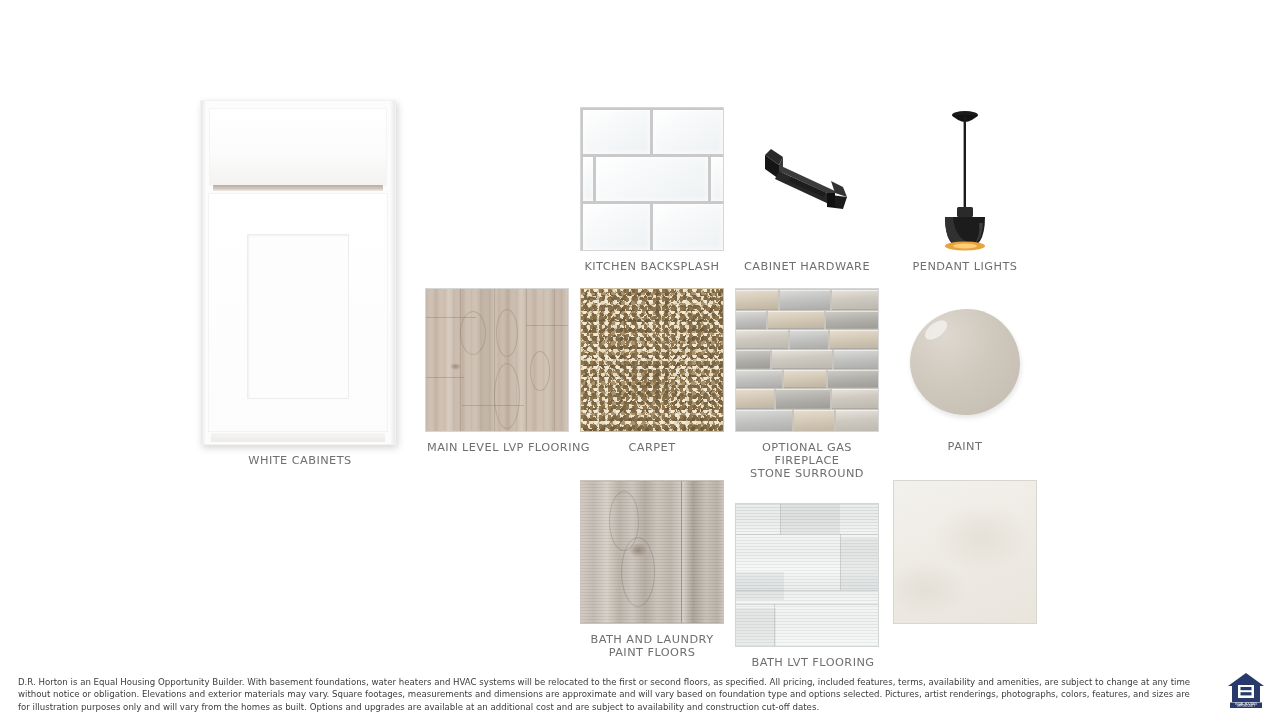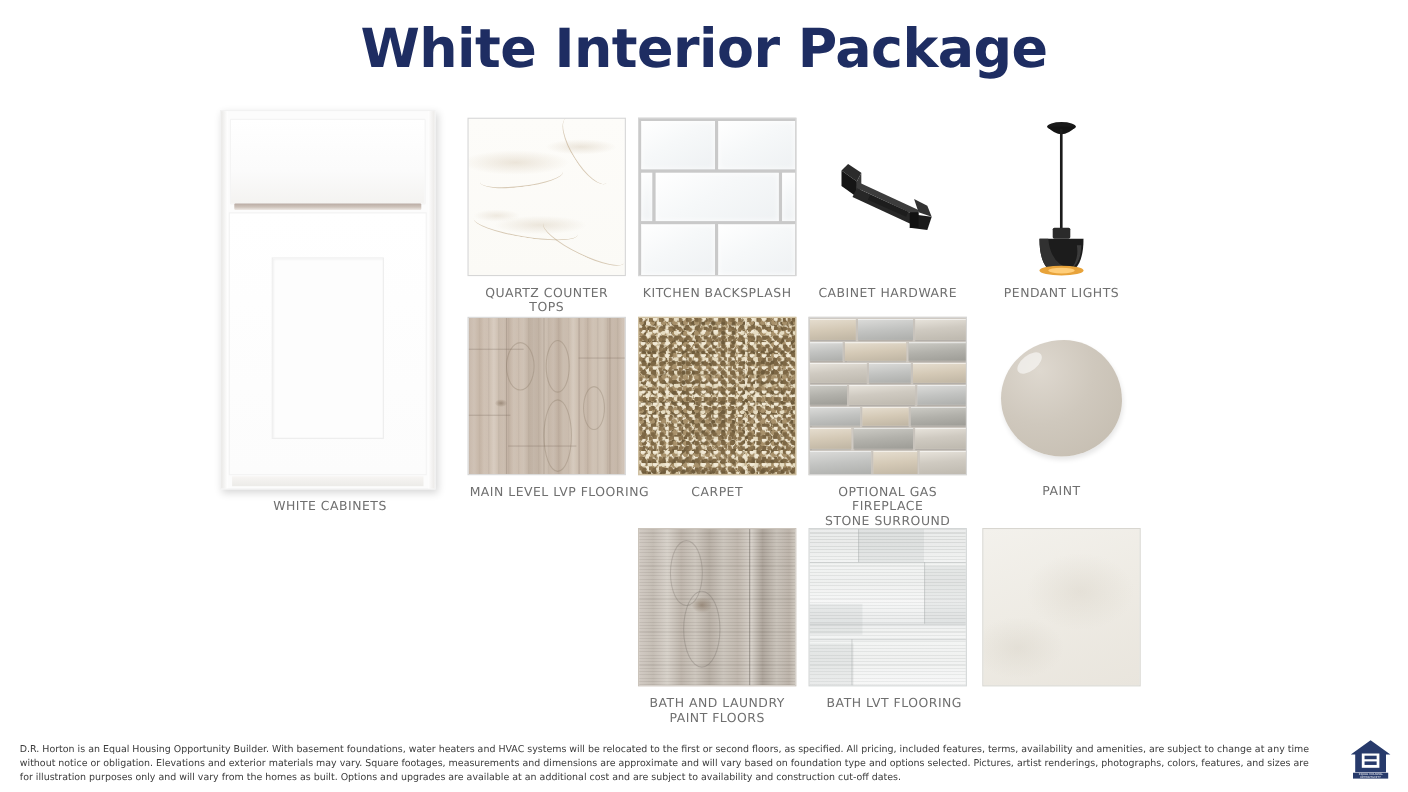--- a/index.html
+++ b/index.html
@@ -268,45 +268,35 @@
     position: absolute;
     right: 14px; bottom: 12px;
     width: 40px; height: 40px;
   }
 </style>
 </head>
 <body>
 
 <div id="page">
 
-  <div id="title">White Interior Package</div>
 
   <div id="cabinet-item">
     <div class="cabinet-door">
       <div class="cab-shadow-l"></div>
       <div class="cab-shadow-r"></div>
       <div class="cab-top-drawer"></div>
       <div class="cab-reveal"></div>
       <div class="cab-lower">
         <div class="cab-panel"></div>
       </div>
       <div class="cab-base"></div>
     </div>
     <div class="label">WHITE CABINETS</div>
   </div>
 
-  <div class="grid-item" style="left:425px; top:107px; width:144px;">
-    <div class="swatch sw-quartz">
-      <div class="vein v1"></div>
-      <div class="vein v2"></div>
-      <div class="vein v3"></div>
-      <div class="vein v4"></div>
-    </div>
-    <div class="label">QUARTZ COUNTER TOPS</div>
-  </div>
 
   <div class="grid-item" style="left:580px; top:107px; width:144px;">
     <div class="swatch sw-tile">
       <div class="tile" style="left:2px;  top:2px;  width:67px; height:44px;"></div>
       <div class="tile" style="left:72px; top:2px;  width:70px; height:44px;"></div>
       <div class="tile" style="left:2px;  top:49px; width:10px; height:44px;"></div>
       <div class="tile" style="left:15px; top:49px; width:112px;height:44px;"></div>
       <div class="tile" style="left:130px;top:49px; width:12px; height:44px;"></div>
       <div class="tile" style="left:2px;  top:96px; width:67px; height:46px;"></div>
       <div class="tile" style="left:72px; top:96px; width:70px; height:46px;"></div>
@@ -414,21 +404,21 @@
     <div class="swatch sw-bathvinyl">
       <div class="plank-vline" style="left:100px; background:rgba(90,84,78,0.45);"></div>
       <div class="grain-swirl" style="left:28px; top:10px; width:30px; height:60px; border-color:rgba(110,104,96,0.28);"></div>
       <div class="grain-swirl" style="left:40px; top:56px; width:34px; height:70px; border-color:rgba(110,104,96,0.30);"></div>
       <div class="knot" style="left:48px; top:62px; width:18px; height:14px;"></div>
     </div>
     <div class="label">BATH AND LAUNDRY
 PAINT FLOORS</div>
   </div>
 
-  <div class="grid-item" style="left:735px; top:480px; width:156px;">
+  <div class="grid-item" style="left:735px; top:503px; width:156px;">
     <div class="swatch sw-bathlvt">
       <div class="lvt-shade" style="left:44px; top:0; width:60px; height:30px;"></div>
       <div class="lvt-shade" style="left:104px; top:34px; width:40px; height:52px;"></div>
       <div class="lvt-shade" style="left:0; top:68px; width:48px; height:28px;"></div>
       <div class="lvt-shade" style="left:0; top:104px; width:40px; height:40px;"></div>
       <div class="lvt-tile-seam" style="left:0; top:30px; width:144px; height:1px;"></div>
       <div class="lvt-tile-seam" style="left:0; top:86px; width:144px; height:1px;"></div>
       <div class="lvt-tile-seam" style="left:0; top:100px; width:144px; height:1px;"></div>
       <div class="lvt-tile-seam" style="left:44px; top:0; width:1px; height:30px;"></div>
       <div class="lvt-tile-seam" style="left:104px; top:30px; width:1px; height:56px;"></div>

